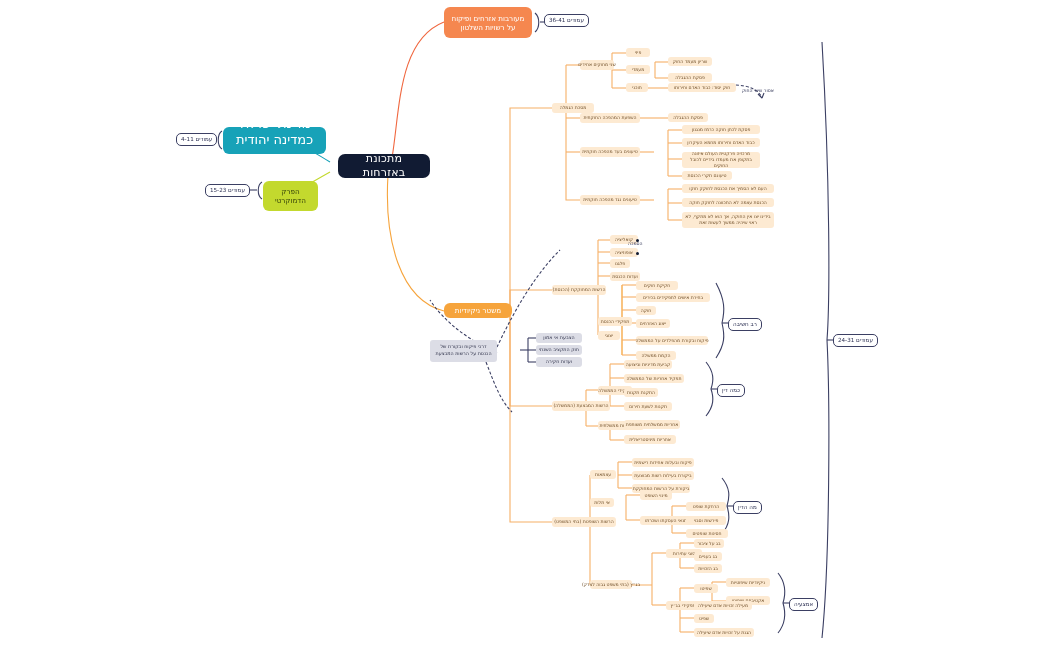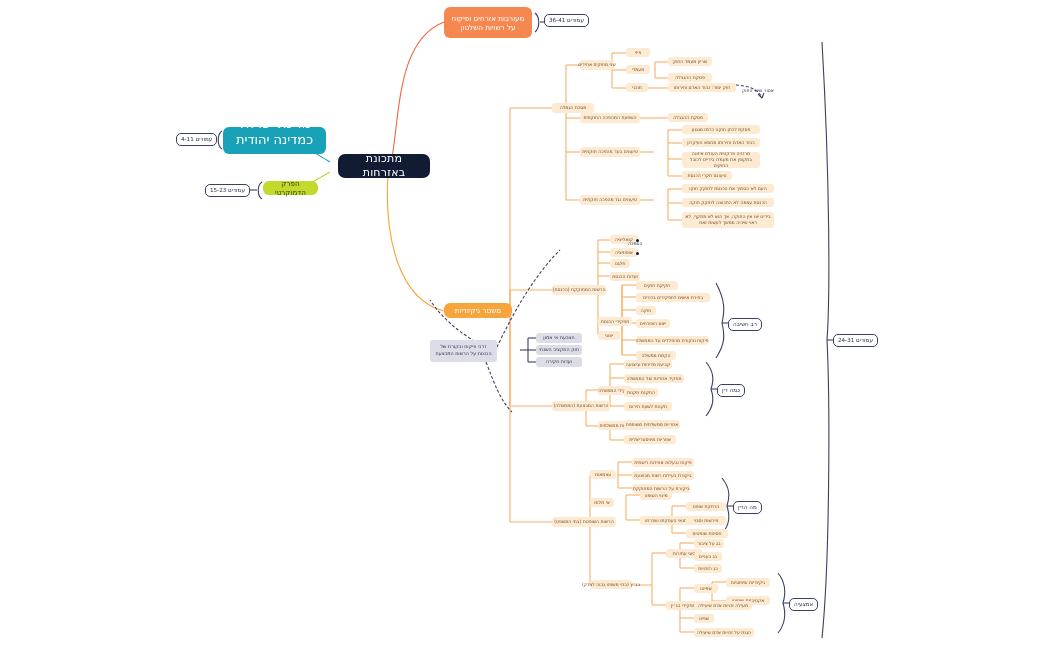--- a/index.html
+++ b/index.html
@@ -202,21 +202,21 @@
       <path d="M528 350 L 536 350" stroke="#3b3f63"></path>
       <path d="M528 362 L 536 362" stroke="#3b3f63"></path>
     </g>
   </svg>
 
   <div class="node root" style="left:338px;top:154px;width:92px;height:24px;">מתכונת באזרחות</div>
 
   <div class="node pill pill-teal" style="left:223px;top:127px;width:103px;height:27px;">מדינת ישראל כמדינה יהודית ודמוקרטית</div>
   <div class="node pagebox" style="left:176px;top:133px;">עמודים 4-11</div>
 
-  <div class="node pill pill-lime" style="left:263px;top:181px;width:55px;height:14px;">הפרק הדמוקרטי</div>
+  <div class="node pill pill-lime" style="left:263px;top:181px;width:55px;height:30px;">הפרק הדמוקרטי</div>
   <div class="node pagebox" style="left:205px;top:184px;">עמודים 15-23</div>
 
   <div class="node pill pill-orange" style="left:444px;top:7px;width:88px;height:31px;">מעורבות אזרחים ופיקוח על רשויות השלטון</div>
   <div class="node pagebox" style="left:544px;top:14px;">עמודים 36-41</div>
 
   <div class="node pill pill-orange2" style="left:444px;top:303px;width:68px;height:15px;">משטר ניקיודיות</div>
   <div class="node pagebox" style="left:833px;top:334px;">עמודים 24-31</div>
 
   <div class="node grey wrap" style="left:430px;top:340px;width:67px;height:22px;">דרכי פיקוח ובקורת של הכנסת על הרשות המבצעת</div>
   <div class="node grey" style="left:536px;top:333px;width:46px;height:10px;">הצבעת אי אמון</div>

